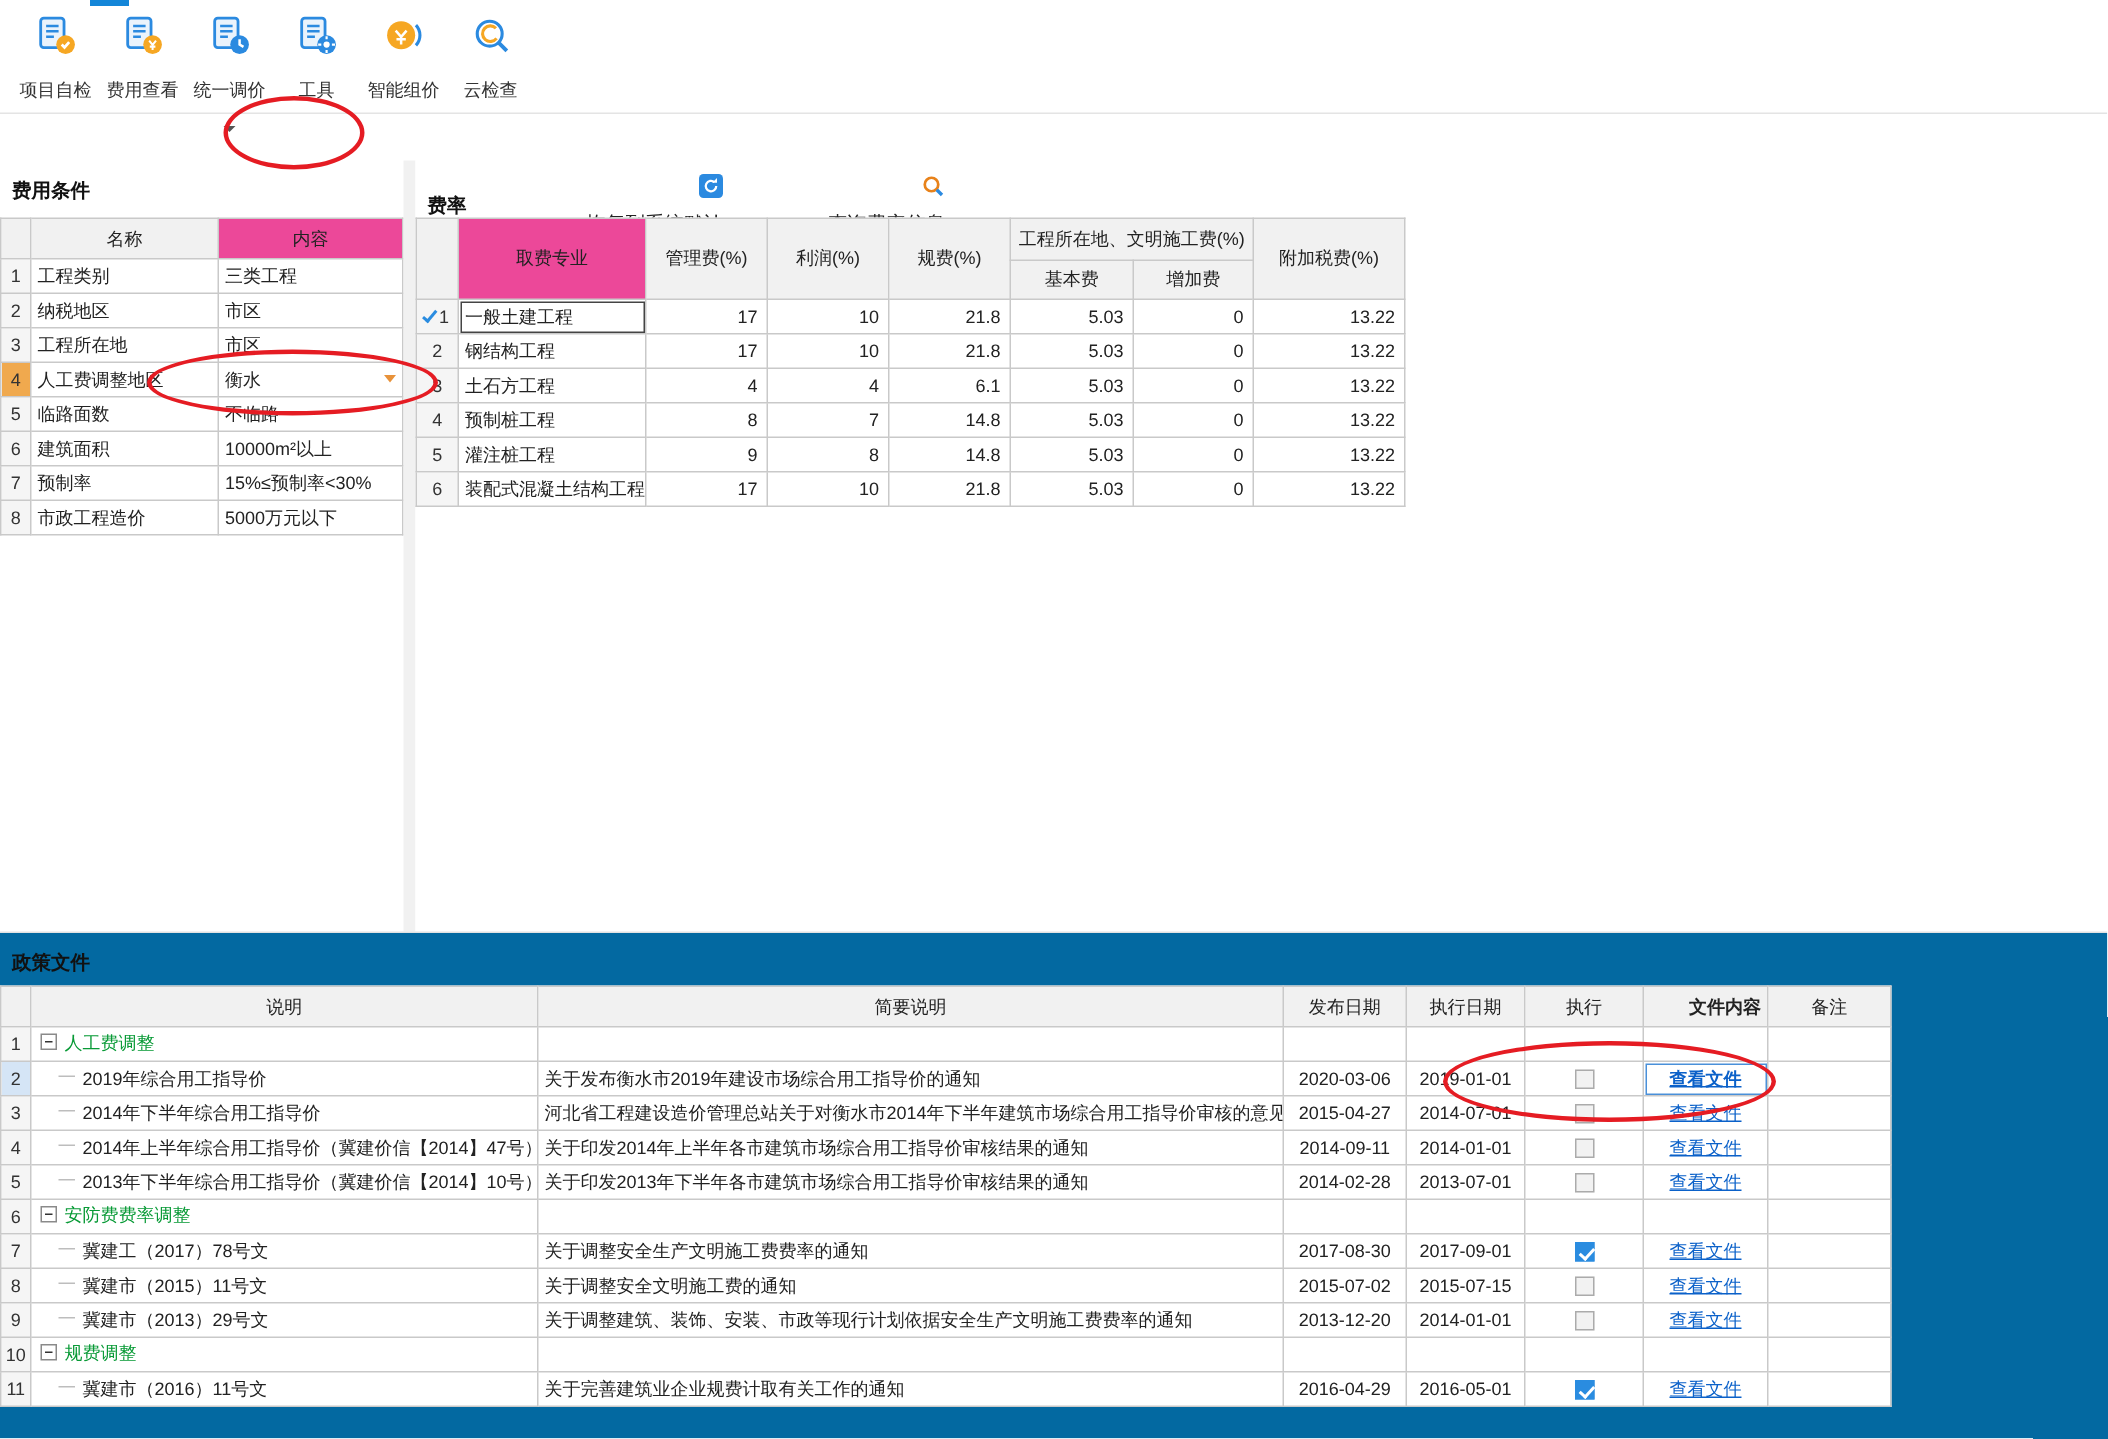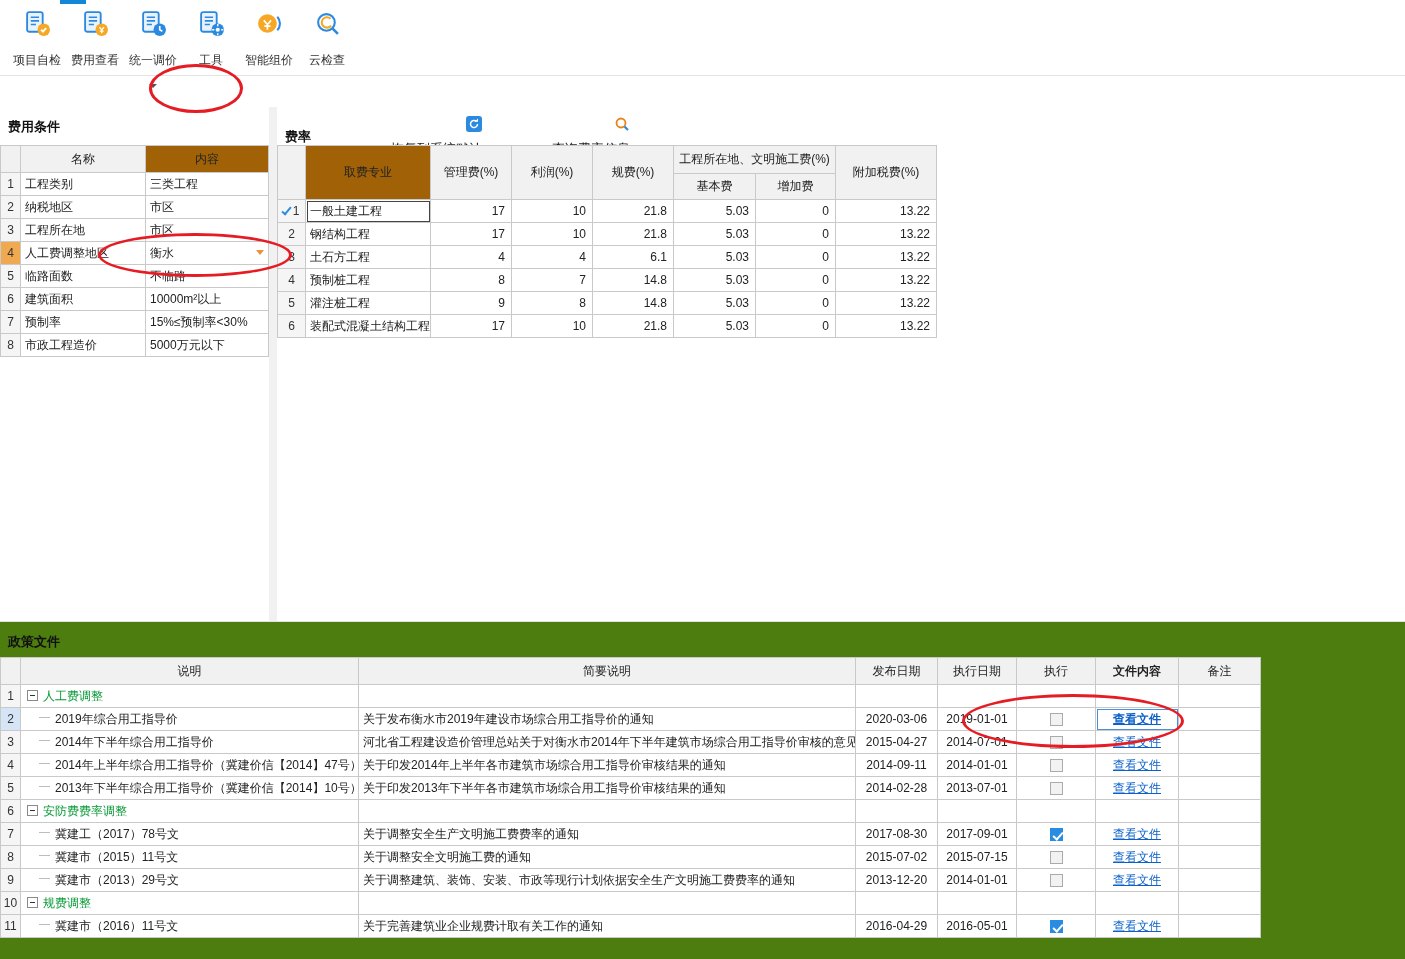--- a/index.html
+++ b/index.html
@@ -22,37 +22,37 @@
             border-top:1px solid #dcdcdc; border-bottom:1px solid #c9c9c9; display:flex; }
   .tab { padding:0 15px; line-height:28px; border-right:1px solid #e1e1e1; color:#333;
          font-size:13px; cursor:pointer; white-space:nowrap; }
   .tab.active { color:#1486d8; font-weight:bold; }
 
   
   .panel-left  { position:absolute; left:0; top:107px; width:272px; height:514px; background:#fff; }
   .panel-right { position:absolute; left:277px; top:107px; right:0; height:514px; background:#fff; }
   .v-splitter  { position:absolute; left:269px; top:107px; width:8px; height:514px; background:#f1f1f1; }
   .h-splitter  { position:absolute; left:0; top:621px; width:100%; height:1px; background:#e2e2e2; }
-  .panel-bottom{ position:absolute; left:0; top:622px; width:100%; height:337px; background:#4d7c0f; }
+  .panel-bottom{ position:absolute; left:0; top:622px; width:100%; height:337px; background:#0369a1; }
 
   .panel-title { font-weight:bold; font-size:13px; color:#111; padding:11px 8px 20px 8px; }
 
   .rates-header { display:flex; align-items:center; padding:9px 8px 6px 8px;gap:32px; }
   .rates-header .panel-title { padding:0; margin-right:48px; }
   .flat-btn { display:flex; align-items:flex-end; gap:5px; font-size:13px; color:#222;
               cursor:pointer; margin-right:38px; background:none; border:none;flex-direction:column; }
   .flat-btn svg { flex:0 0 auto; }
 
   
   table.grid { border-collapse:collapse; table-layout:fixed; background:#fff; font-size:12px; }
   .grid th, .grid td { border:1px solid #c9c9c9; padding:0 4px; height:23px; line-height:21px;
                        white-space:nowrap; overflow:hidden; }
   .grid thead th { background:#f1f1f1; text-align:center; font-weight:normal; color:#222; height:27px; }
-  .grid thead th.orange { background:#a16207; }
-  .grid thead th.bold { font-weight:bold; }
+  .grid thead th.orange { background:#ec4899; }
+  .grid thead th.bold { font-weight:bold;text-align:right; }
   td.rownum { background:#f5f5f5; text-align:center; padding:0; color:#333; }
   td.rownum-active { background:#f0a94e; }
   td.rownum-sel { background:#d5e5f6; }
   td.cell-left { text-align:left; }
   td.cell-center { text-align:center; }
   td.cell-num { text-align:right; padding-right:6px; }
   td.cell-value { position:relative; padding-right:14px; }
   td.cell-editing { outline:1.5px solid #444; outline-offset:-2px; }
   td.cell-selected-box { outline:1.5px solid #4a90d9; outline-offset:-2px; }
 
@@ -71,21 +71,21 @@
 
   .checkbox { width:13px; height:13px; display:inline-block; border:1px solid #ababab;
               background:#f2f2f2; position:relative; vertical-align:middle; cursor:pointer; }
   .checkbox.checked { background:#2a8ce0; border-color:#2a8ce0; }
   .checkbox.checked::after { content:""; position:absolute; left:4px; top:1px; width:4px; height:8px;
               border:solid #fff; border-width:0 2px 2px 0; transform:rotate(42deg); }
 
   .tree-toggle { display:inline-block; width:11px; height:11px; border:1px solid #8a8a8a;
                  background:#fff; position:relative; margin:0 5px 0 2px; vertical-align:-1px; cursor:pointer; }
   .tree-toggle::after { content:""; position:absolute; left:2px; top:4px; width:5px; height:1px; background:#333; }
-  .group-label { color:#089a36; }
+  .group-label { color:#089a36;font-family:Liberation Mono, monospace; }
   .tree-line { display:inline-block; width:11px; height:1px; background:#bdbdbd;
                margin:0 5px 3px 14px; vertical-align:middle; }
 
   .view-link { color:#0b61c9; text-decoration:underline; cursor:pointer; }
   .view-link-sel { font-weight:bold; }
 
   
   .annot { position:absolute; border:3px solid #e51c23; border-radius:50%; z-index:60; pointer-events:none; background:transparent; }
   .annot-tab      { left:149px; top:64px;  width:94px;  height:49px; }
   .annot-dropdown { left:98px;  top:233px; width:194px; height:44px; }

